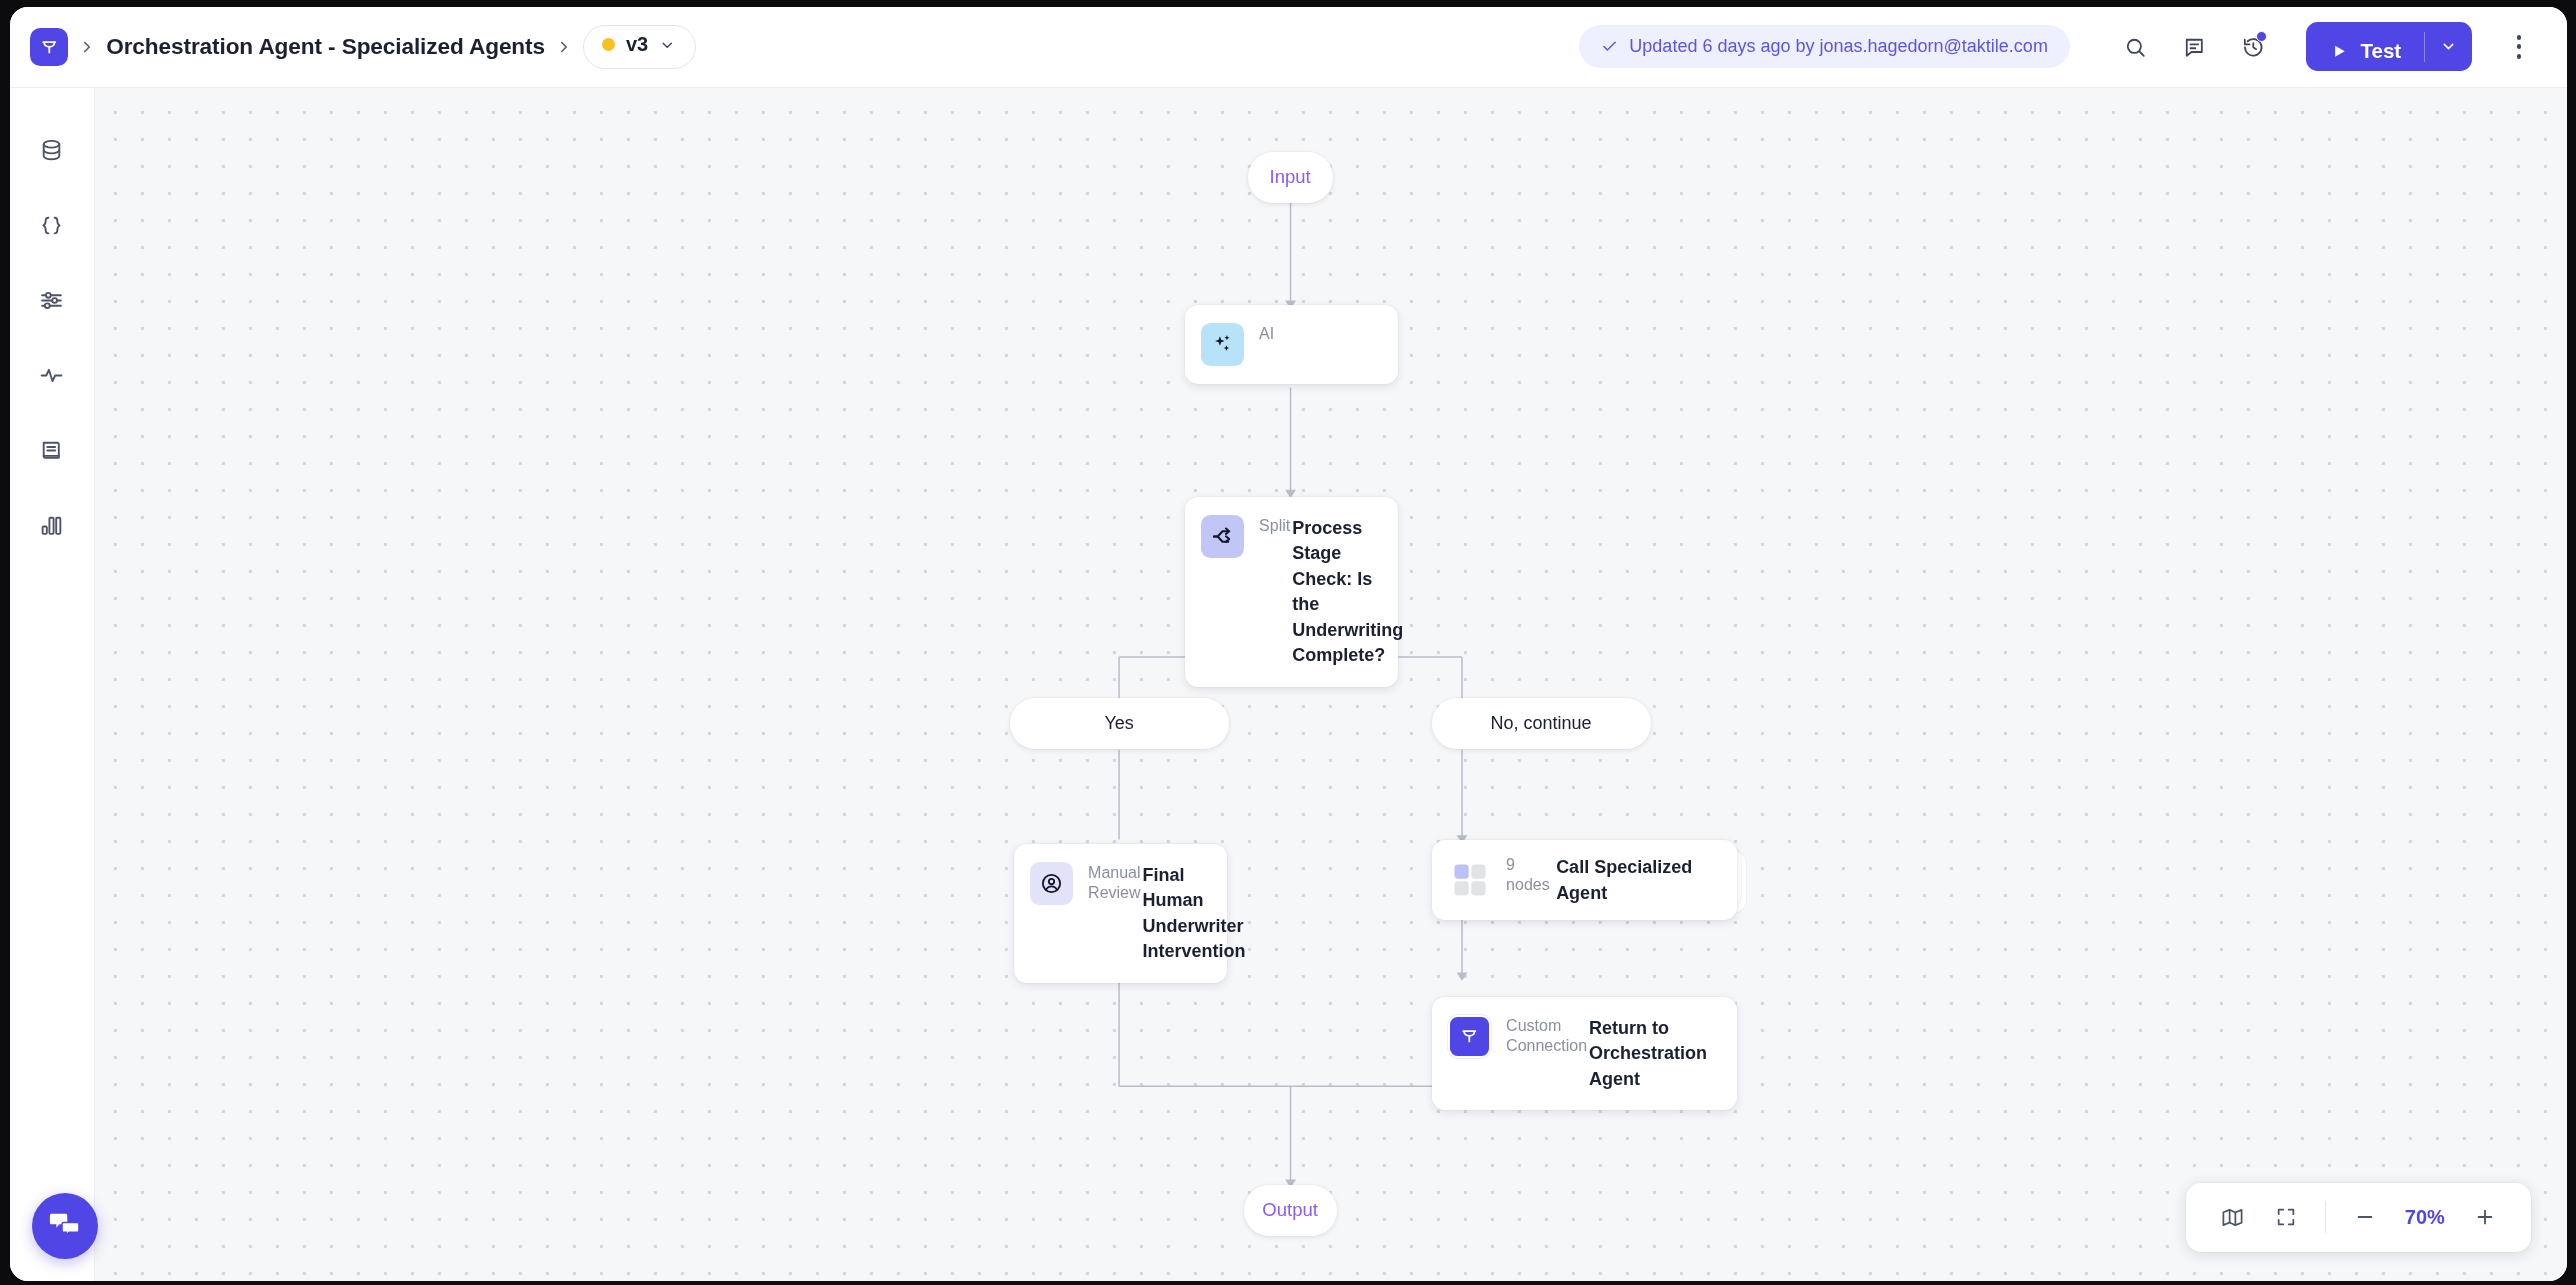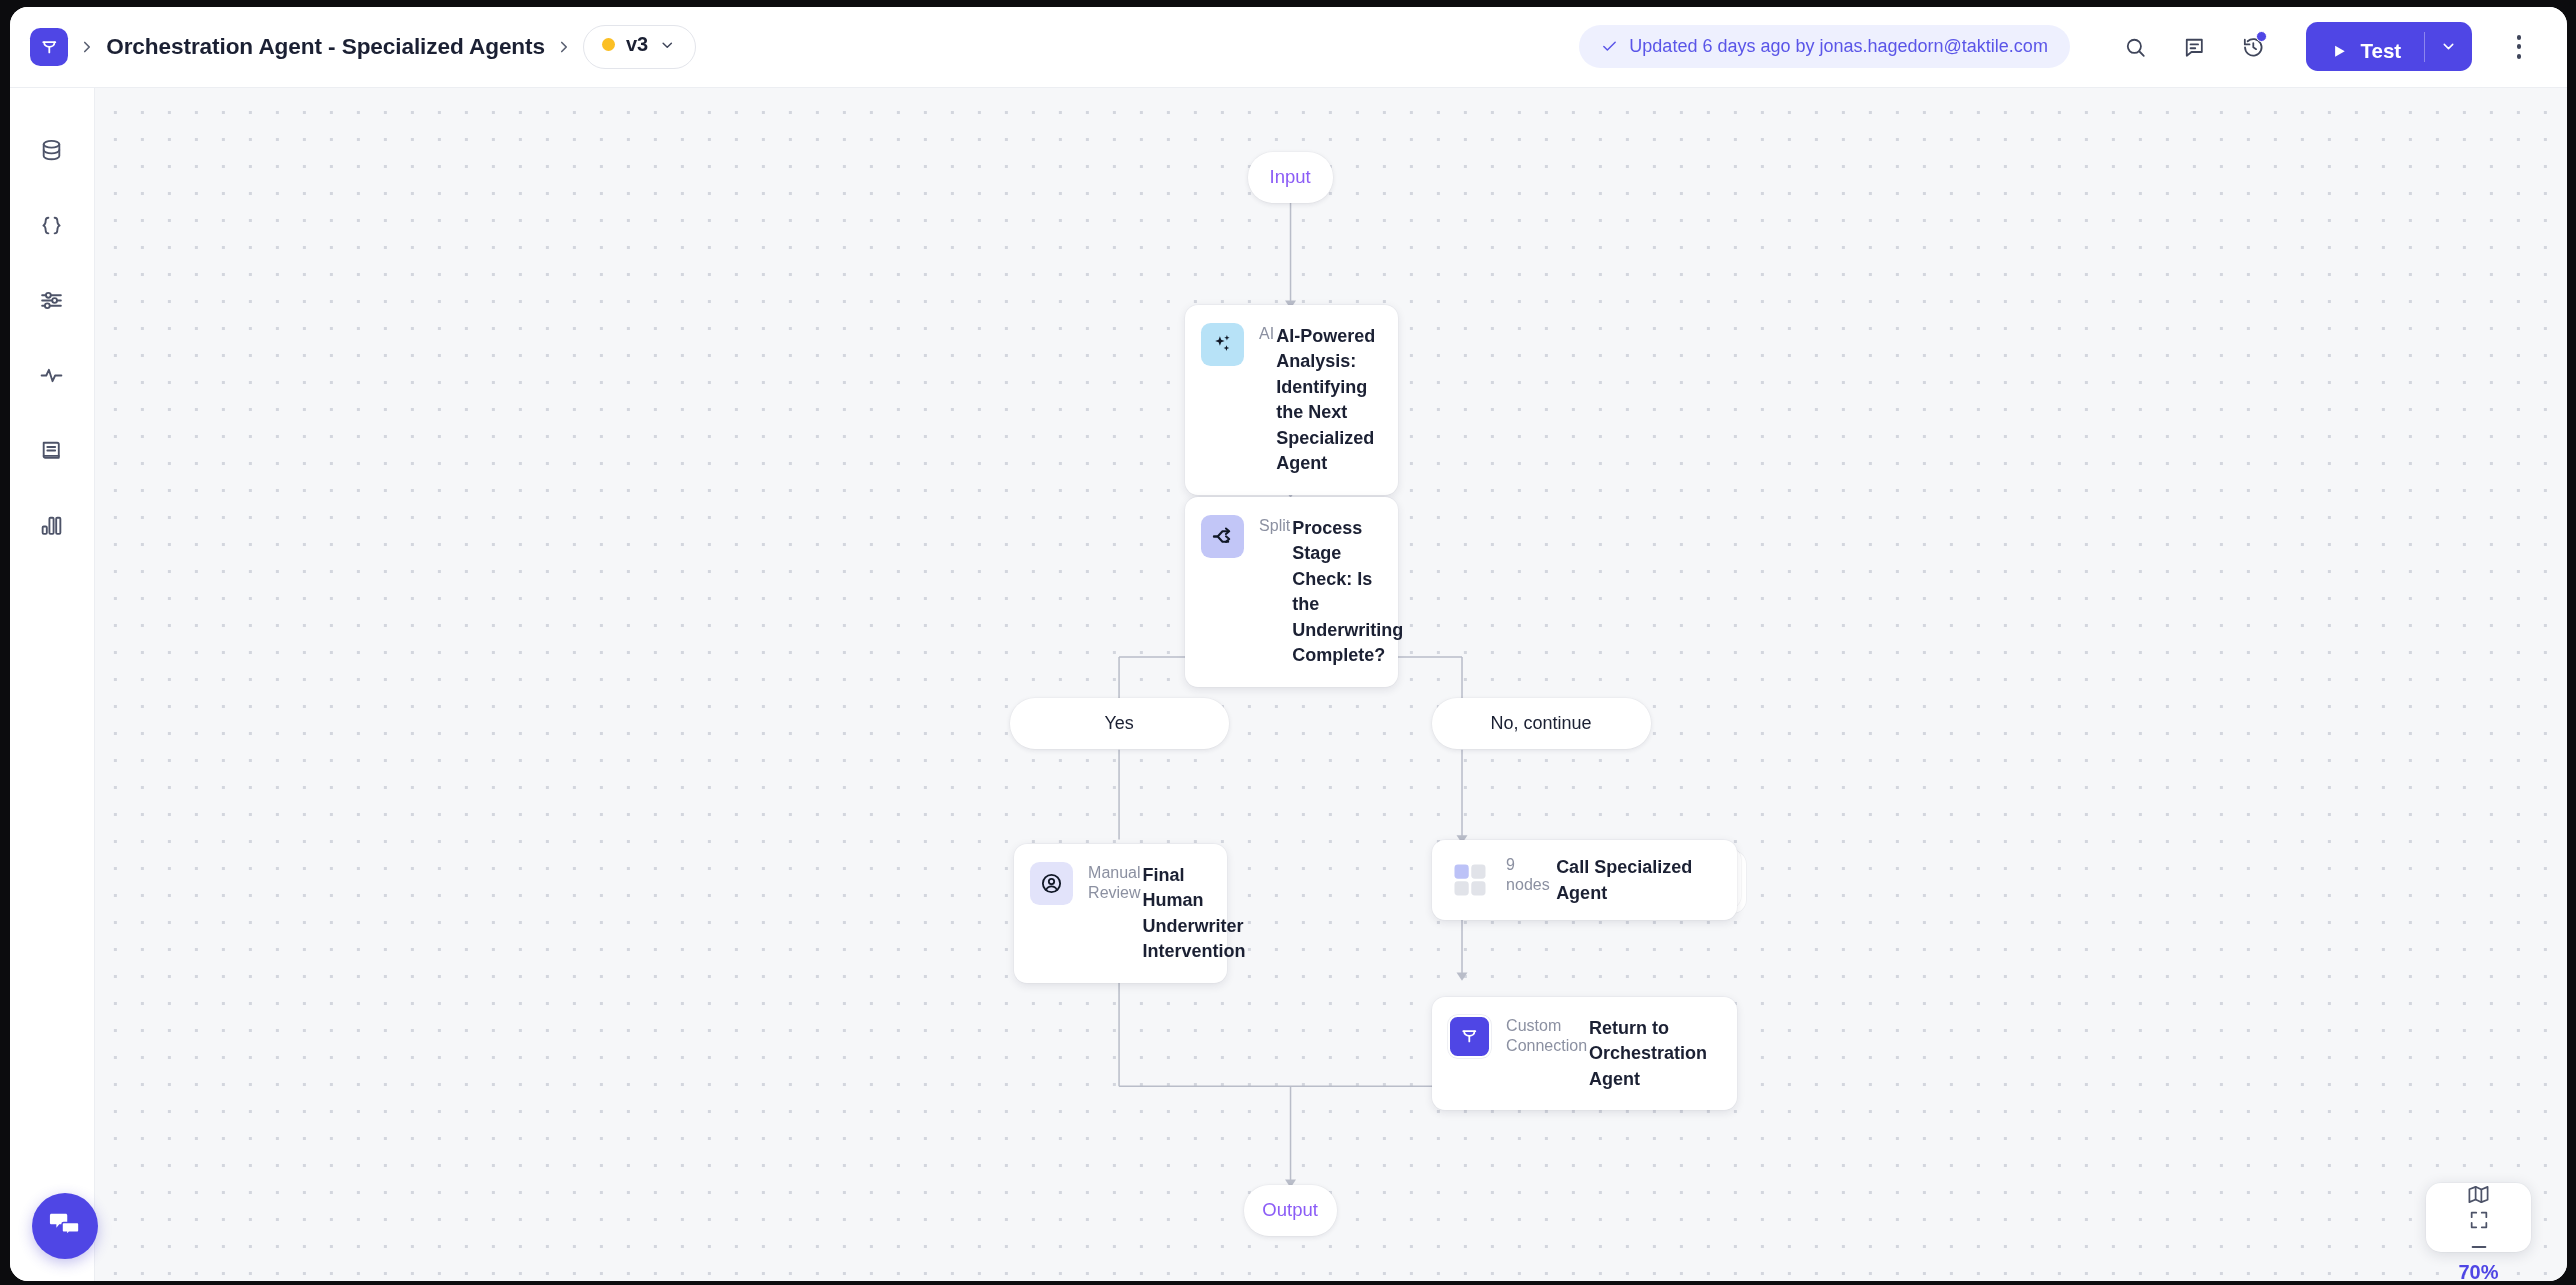--- a/index.html
+++ b/index.html
@@ -210,21 +210,20 @@
     position: absolute;
     right: 36px; bottom: 29px;
     height: 69px;
     background: #fff;
     border-radius: 15px;
     box-shadow: 0 2.7px 13.7px rgba(25,30,55,0.13), 0 0 0 0.7px rgba(30,35,60,0.03);
     display: flex; align-items: center;
     padding: 0 20.6px;
     gap: 2.7px;
     z-index: 30;
-    flex-direction: column;
   }
   .zb-btn {
     width: 51px; height: 51px;
     display: flex; align-items: center; justify-content: center;
     color: #4d5368;
     cursor: pointer;
     border-radius: 8.2px;
   }
   .zb-sep { width: 0.7px; height: 32px; background: #e2e4ea; margin: 0 11px; }
   .zb-pct { font-size: 20px; font-weight: bold; color: #4f46e5; min-width: 63px; text-align: center; cursor: pointer; }
@@ -438,21 +437,20 @@
         <div class="node-card" style="left:1090px; top:217px; width:213px;">
           <div class="node-ico" style="background:#b7e2f7;">
             <svg width="23" height="23" viewBox="0 0 24 24" fill="#111827">
               <path d="M9.3 3.4l1.35 3.6 3.6 1.35-3.6 1.35-1.35 3.6-1.35-3.6-3.6-1.35 3.6-1.35z"></path>
               <path d="M16.6 2.2l.75 2 2 .75-2 .75-.75 2-.75-2-2-.75 2-.75z"></path>
               <path d="M16.1 12.8l.8 2.15 2.15.8-2.15.8-.8 2.15-.8-2.15-2.15-.8 2.15-.8z"></path>
             </svg>
           </div>
           <div class="node-txt">
             <span class="node-kind">AI</span>
-            <span class="node-title">AI-Powered Analysis: Identifying the Next Specialized Agent</span>
           </div>
         </div>
 
         <div class="node-card" style="left:1090px; top:409px; width:213px;">
           <div class="node-ico" style="background:#c2c6f7;">
             <svg width="23" height="23" viewBox="0 0 24 24" fill="none" stroke="#111827" stroke-width="2.1" stroke-linecap="round" stroke-linejoin="round">
               <path d="M3 12h4l5-5.5h6"></path>
                 <path d="M3 12h4l5 5.5h6"></path>
               <polyline points="15.6,3.6 19,6.5 15.6,9.4"></polyline>
               <polyline points="15.6,11.8 19,14.7 15.6,17.6"></polyline>

